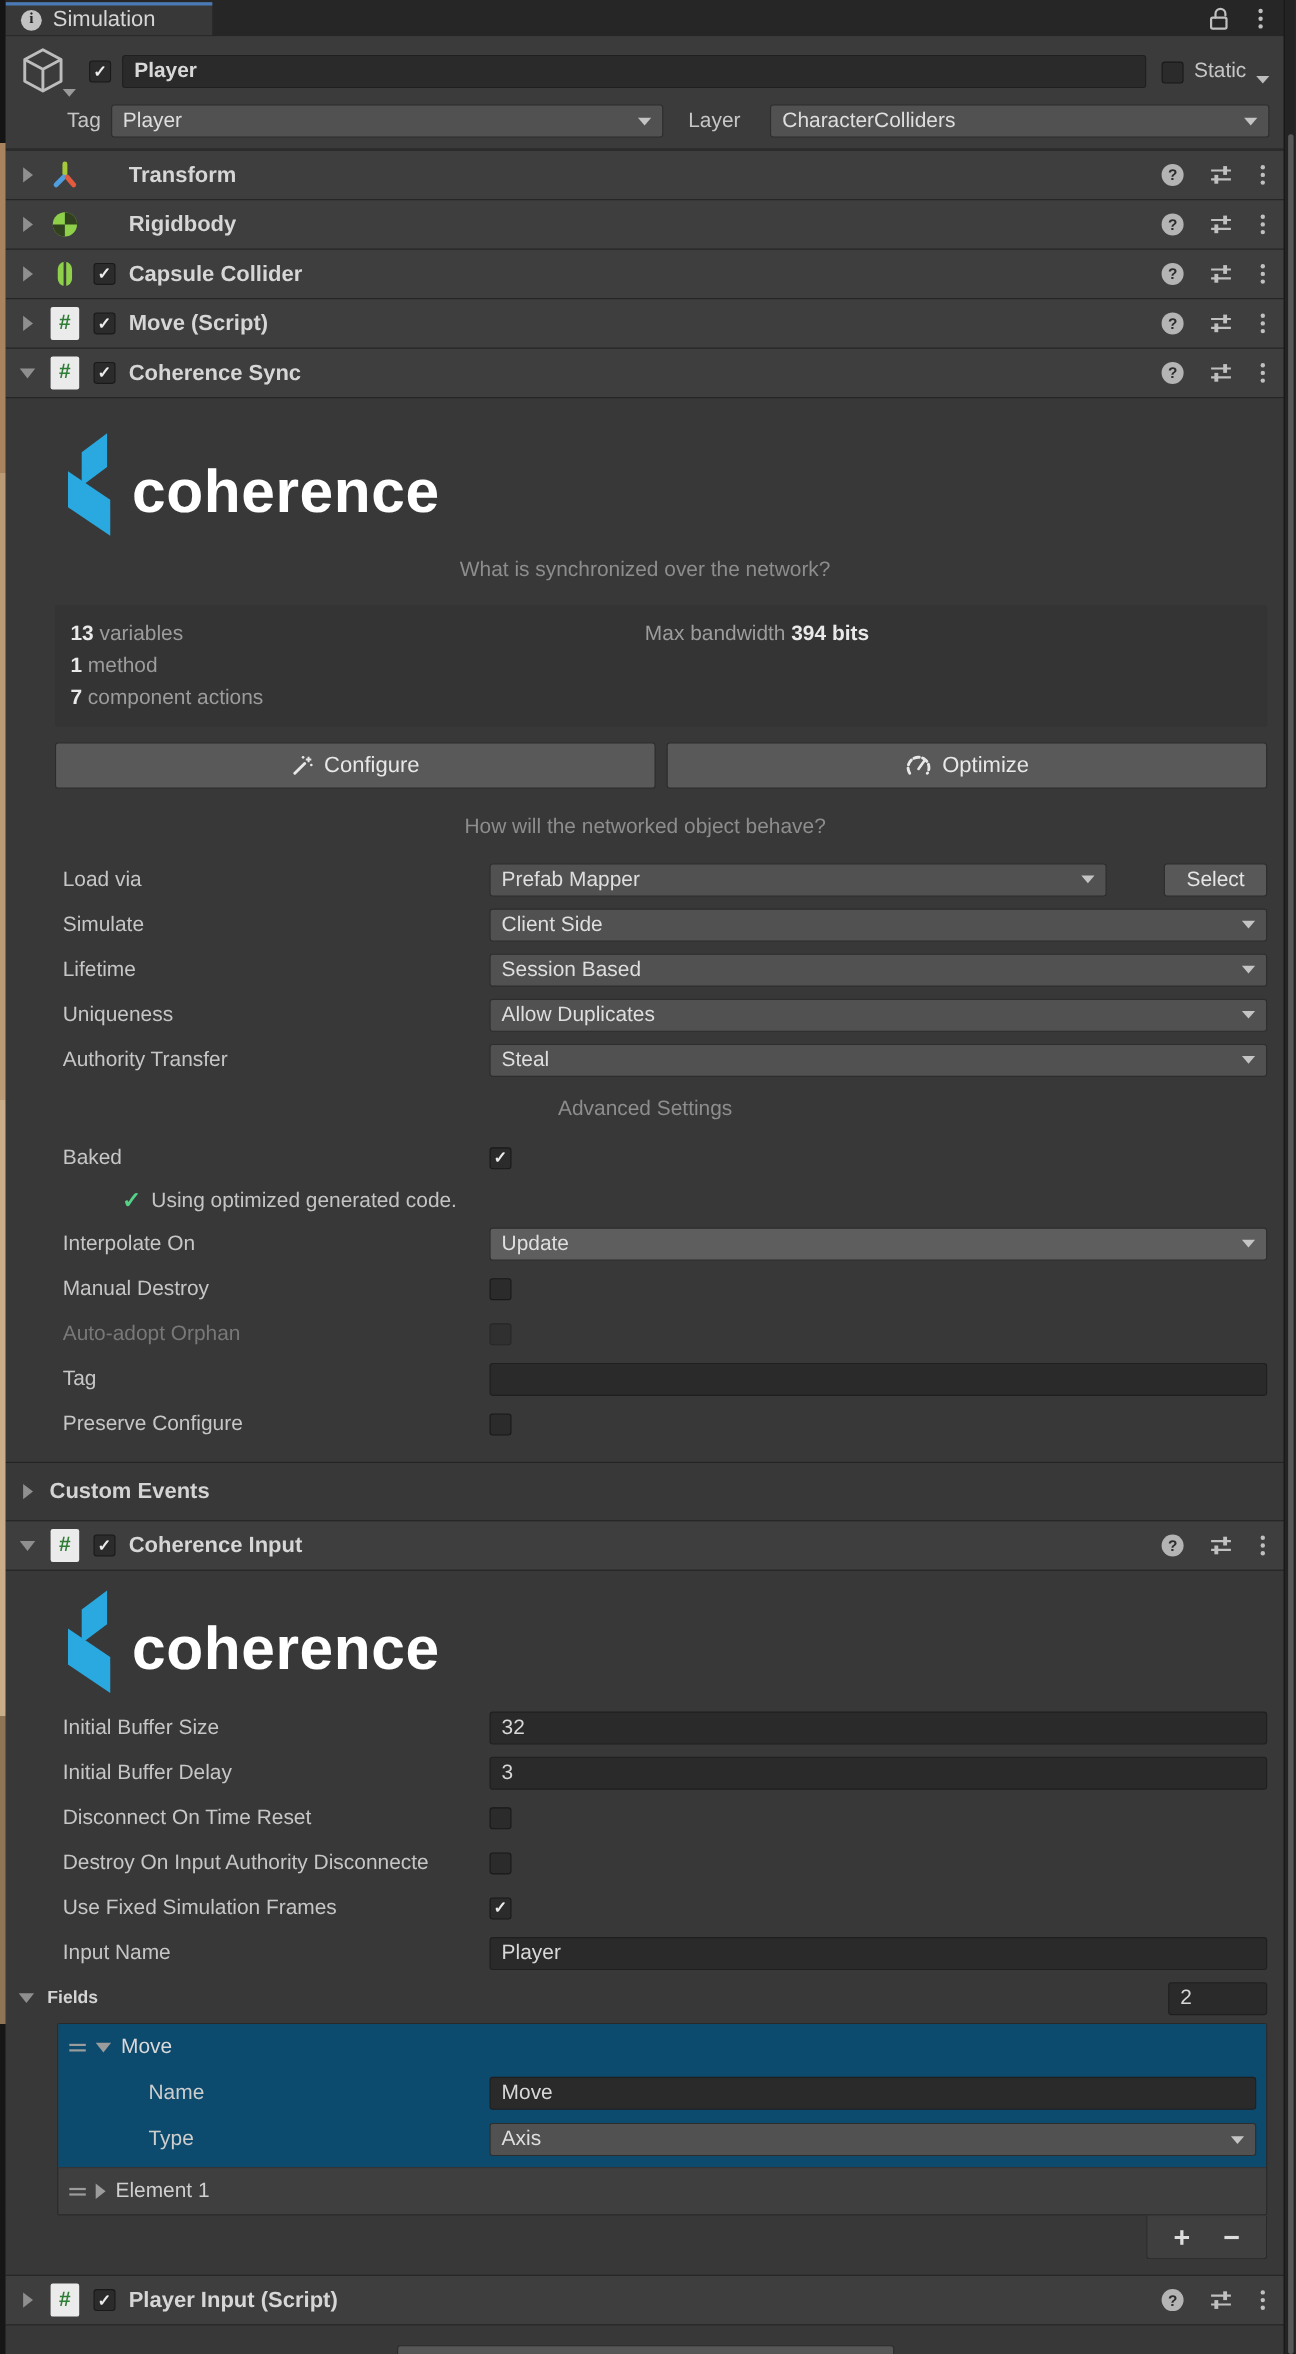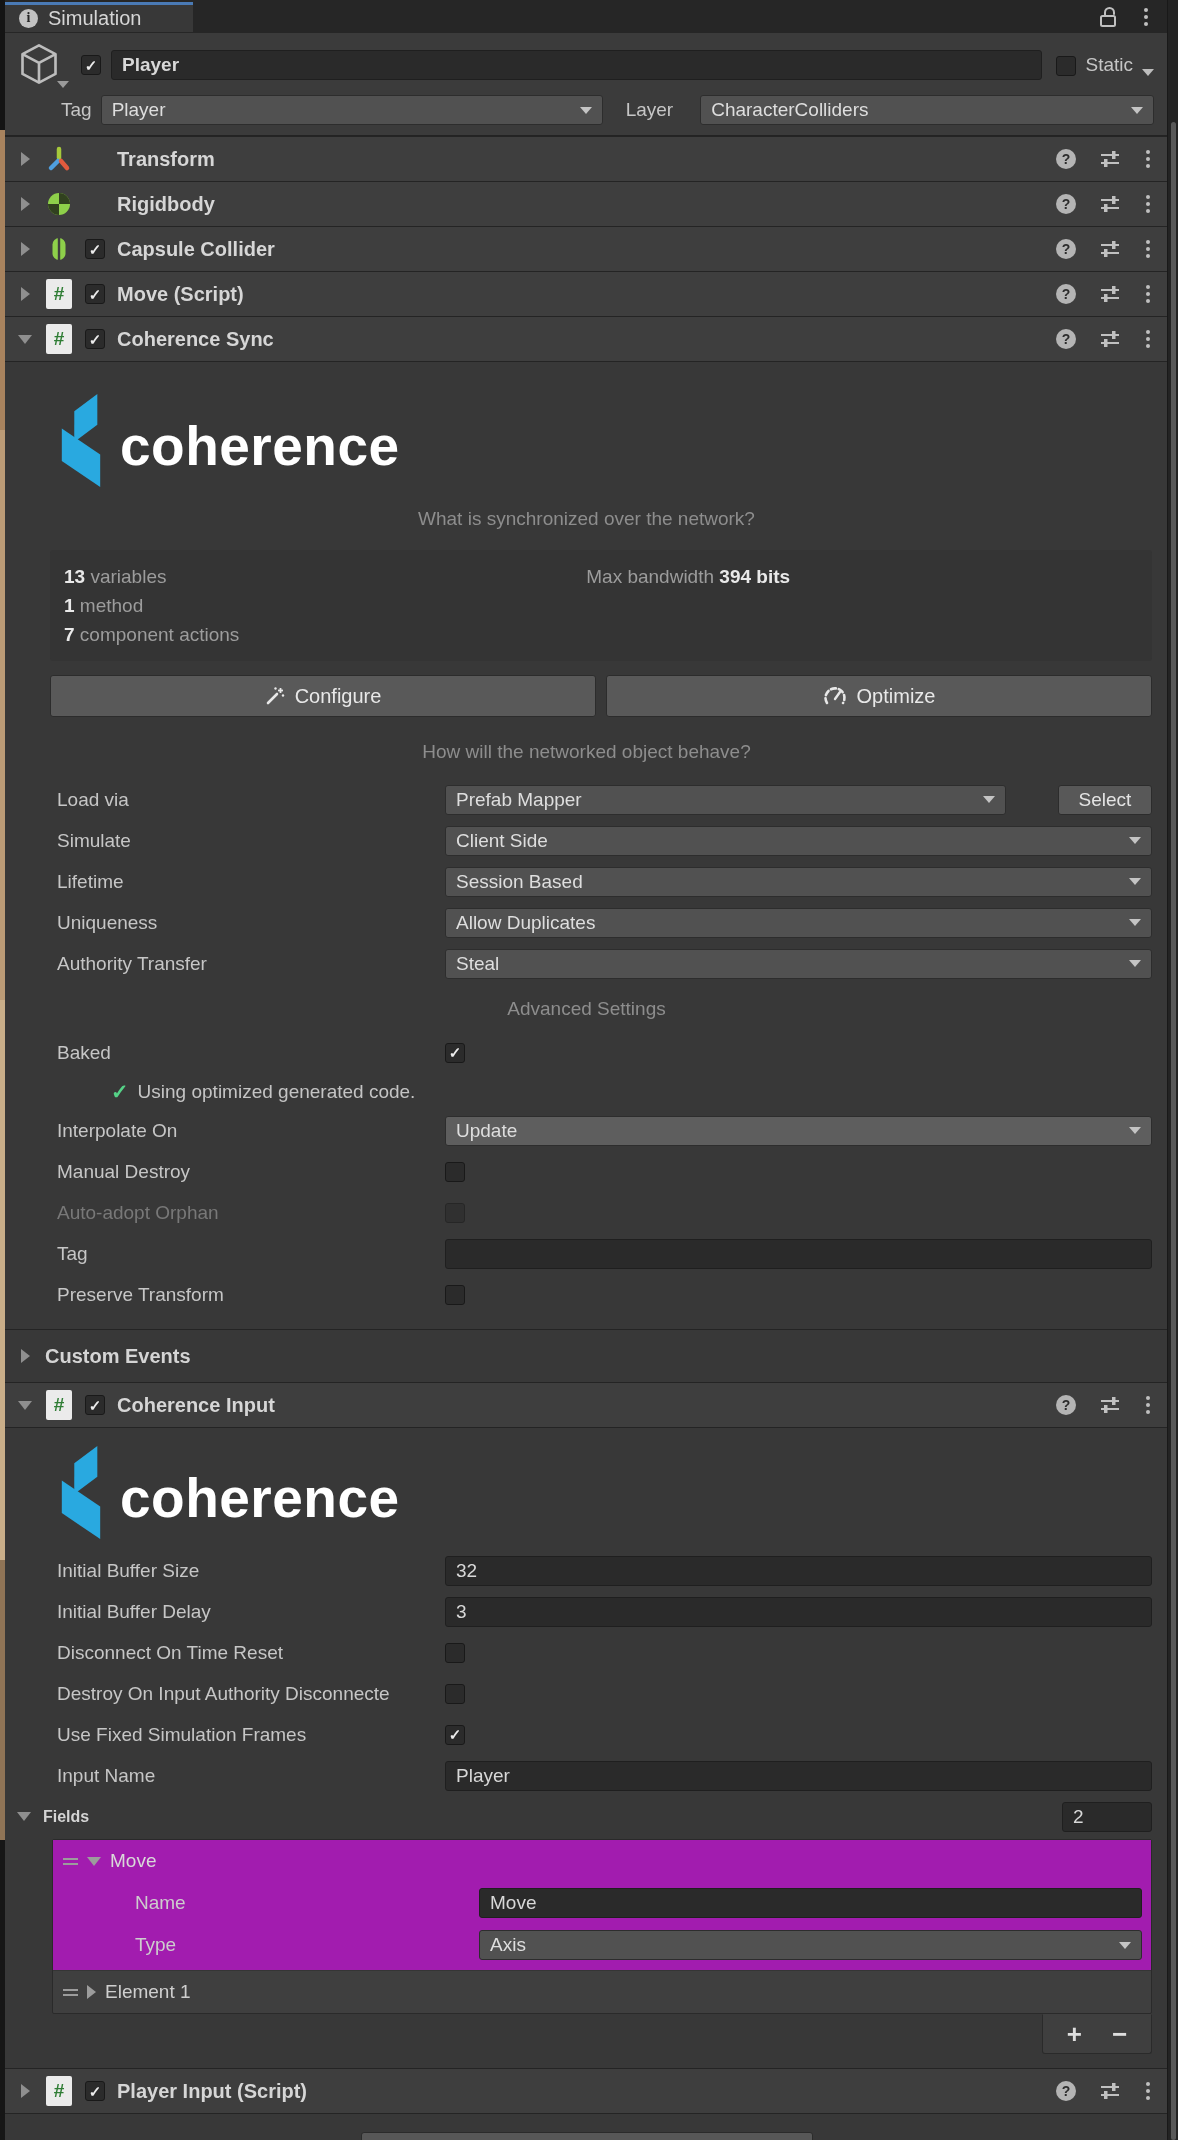--- a/index.html
+++ b/index.html
@@ -84,26 +84,26 @@
   .ce-row{height:52px;border-top:1px solid #242424;display:flex;align-items:center;}
   .ce-title{font-weight:bold;font-size:20px;color:#d4d4d4;}
 
   
   .fields-row{display:flex;align-items:center;height:41px;}
   .fields-row .fold-cell{width:38px;}
   .fields-title{font-weight:bold;font-size:16px;color:#d4d4d4;}
   .fields-count{margin-left:auto;margin-right:16px;width:90px;}
   .fields-count .ti{width:100%;}
   .flist{margin:2px 16px 0 47px;border:1px solid #2a2a2a;background:#3f3f3f;border-radius:2px;}
-  .fel-block{background:#a21caf;}
+  .fel-block{background:#0c4a6e;}
   .fel-head{height:42px;display:flex;align-items:center;gap:9px;padding-left:10px;color:#d9d9d9;}
   .handle{display:flex;flex-direction:column;gap:3px;flex:none;}
   .handle i{width:15px;height:2px;background:#9c9c9c;display:block;}
   .frow{display:flex;align-items:center;height:42px;}
-  .frow .flabel{width:426px;padding-left:82px;box-sizing:border-box;flex:none;color:#cdcdcd;}
+  .frow .flabel{width:392px;padding-left:82px;box-sizing:border-box;flex:none;color:#cdcdcd;}
   .frow .fctrl{flex:1;margin-right:9px;display:flex;}
   .frow .fctrl .dd,.frow .fctrl .ti{flex:1;}
   .fel1{height:42px;display:flex;align-items:center;gap:9px;padding-left:10px;border-top:1px solid #353535;color:#cfcfcf;}
   .list-foot{display:flex;justify-content:flex-end;margin-right:16px;}
   .pm-box{width:110px;height:40px;background:#3f3f3f;border:1px solid #2a2a2a;border-top:1px solid #3f3f3f;border-radius:0 0 3px 3px;display:flex;align-items:center;justify-content:center;gap:30px;box-sizing:border-box;}
   .pm{color:#dedede;font-size:26px;line-height:1;font-weight:bold;}
 
   
   .footer{border-top:1px solid #242424;padding-top:18px;display:flex;justify-content:center;}
   .add-btn{width:452px;height:44px;background:#575757;border:1px solid #2b2b2b;border-radius:3px;display:flex;align-items:center;justify-content:center;color:#ececec;font-size:20px;box-sizing:border-box;}
@@ -452,21 +452,21 @@
               <div class="cb dim"></div>
             </div>
         </div>
         <div class="row">
           <span class="label">Tag</span>
           <div class="ctrl">
               <div class="ti"></div>
             </div>
         </div>
         <div class="row">
-          <span class="label">Preserve Transform</span>
+          <span class="label">Preserve Configure</span>
           <div class="ctrl">
               <div class="cb"></div>
             </div>
         </div>
       </div>
     </div>
 
     <div class="ce-row">
       <span class="fold-cell">
           <span class="fold-r"></span>

